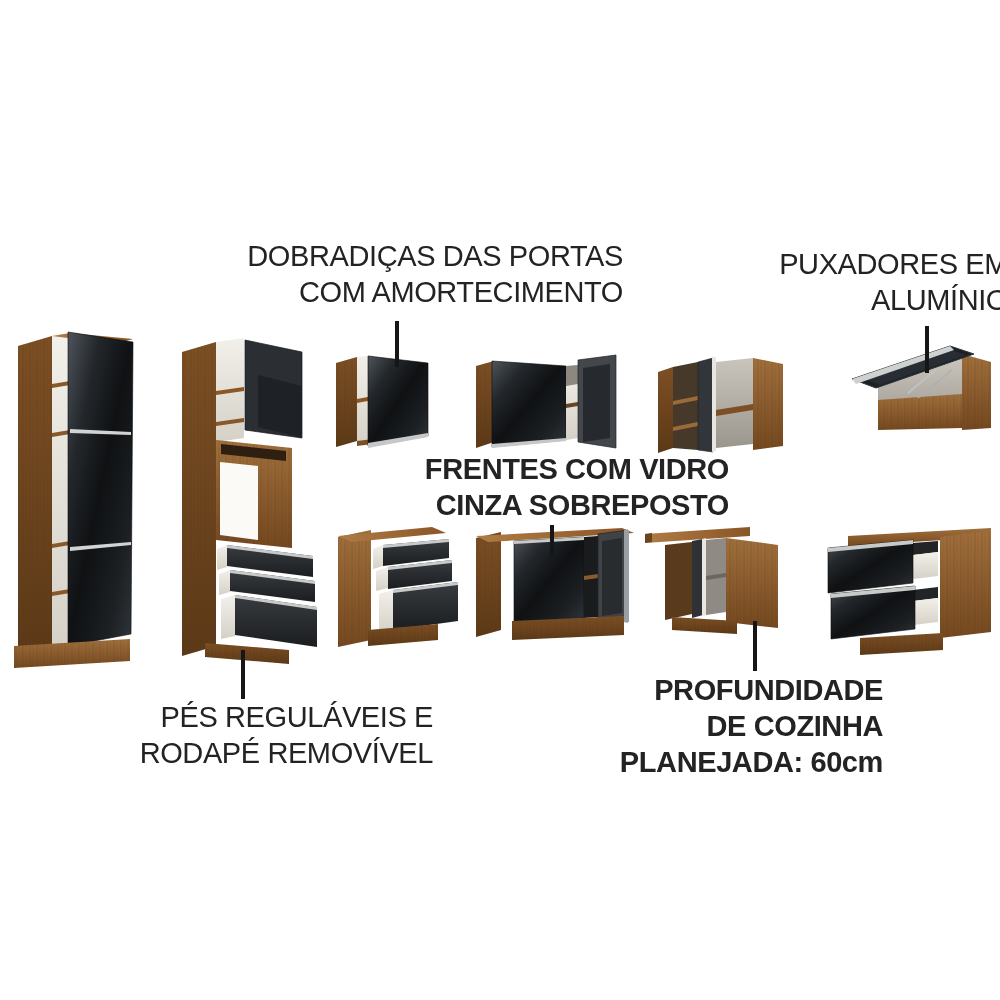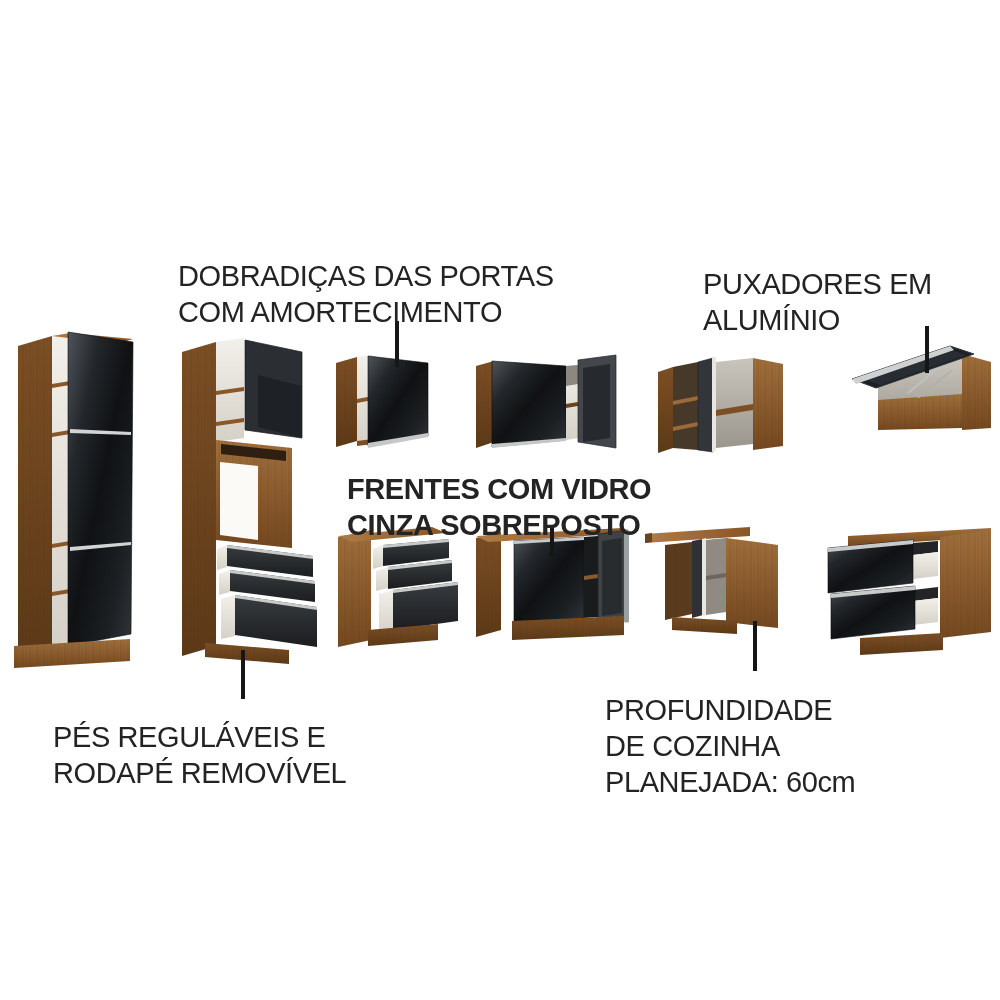--- a/index.html
+++ b/index.html
@@ -2,30 +2,29 @@
 <html><head>
 <meta charset="utf-8">
 <style>
   html,body{margin:0;padding:0;background:#ffffff;}
   #stage{
     position:relative;width:1000px;height:1000px;background:#ffffff;overflow:hidden;
     font-family:"Liberation Sans",sans-serif;
   }
   #furniture-svg{position:absolute;left:0;top:0;width:1000px;height:1000px;}
   .callout{
-    position:absolute;text-align:left;white-space:pre-line;
+    position:absolute;text-align:right;white-space:pre-line;
     color:#232323;font-size:29px;line-height:36px;letter-spacing:-0.4px;
     font-weight:400;
-    margin-top:20px;
   }
   .co-hinges{left:178px;top:238px;width:445px;}
   .co-handles{left:703px;top:246px;width:305px;}
   .co-glass{left:347px;top:451px;width:382px;font-weight:bold;}
   .co-feet{left:53px;top:699px;width:380px;}
-  .co-depth{left:605px;top:672px;width:302px;}
+  .co-depth{left:581px;top:672px;width:302px;font-weight:bold;}
 </style>
 </head>
 <body>
 
 <div id="stage">
 
   <svg id="furniture-svg" viewBox="0 0 1000 1000" xmlns="http://www.w3.org/2000/svg">
     <defs>
       <linearGradient id="woodV" x1="0" y1="0" x2="0" y2="1">
         <stop offset="0" stop-color="#a06f3c"></stop>

